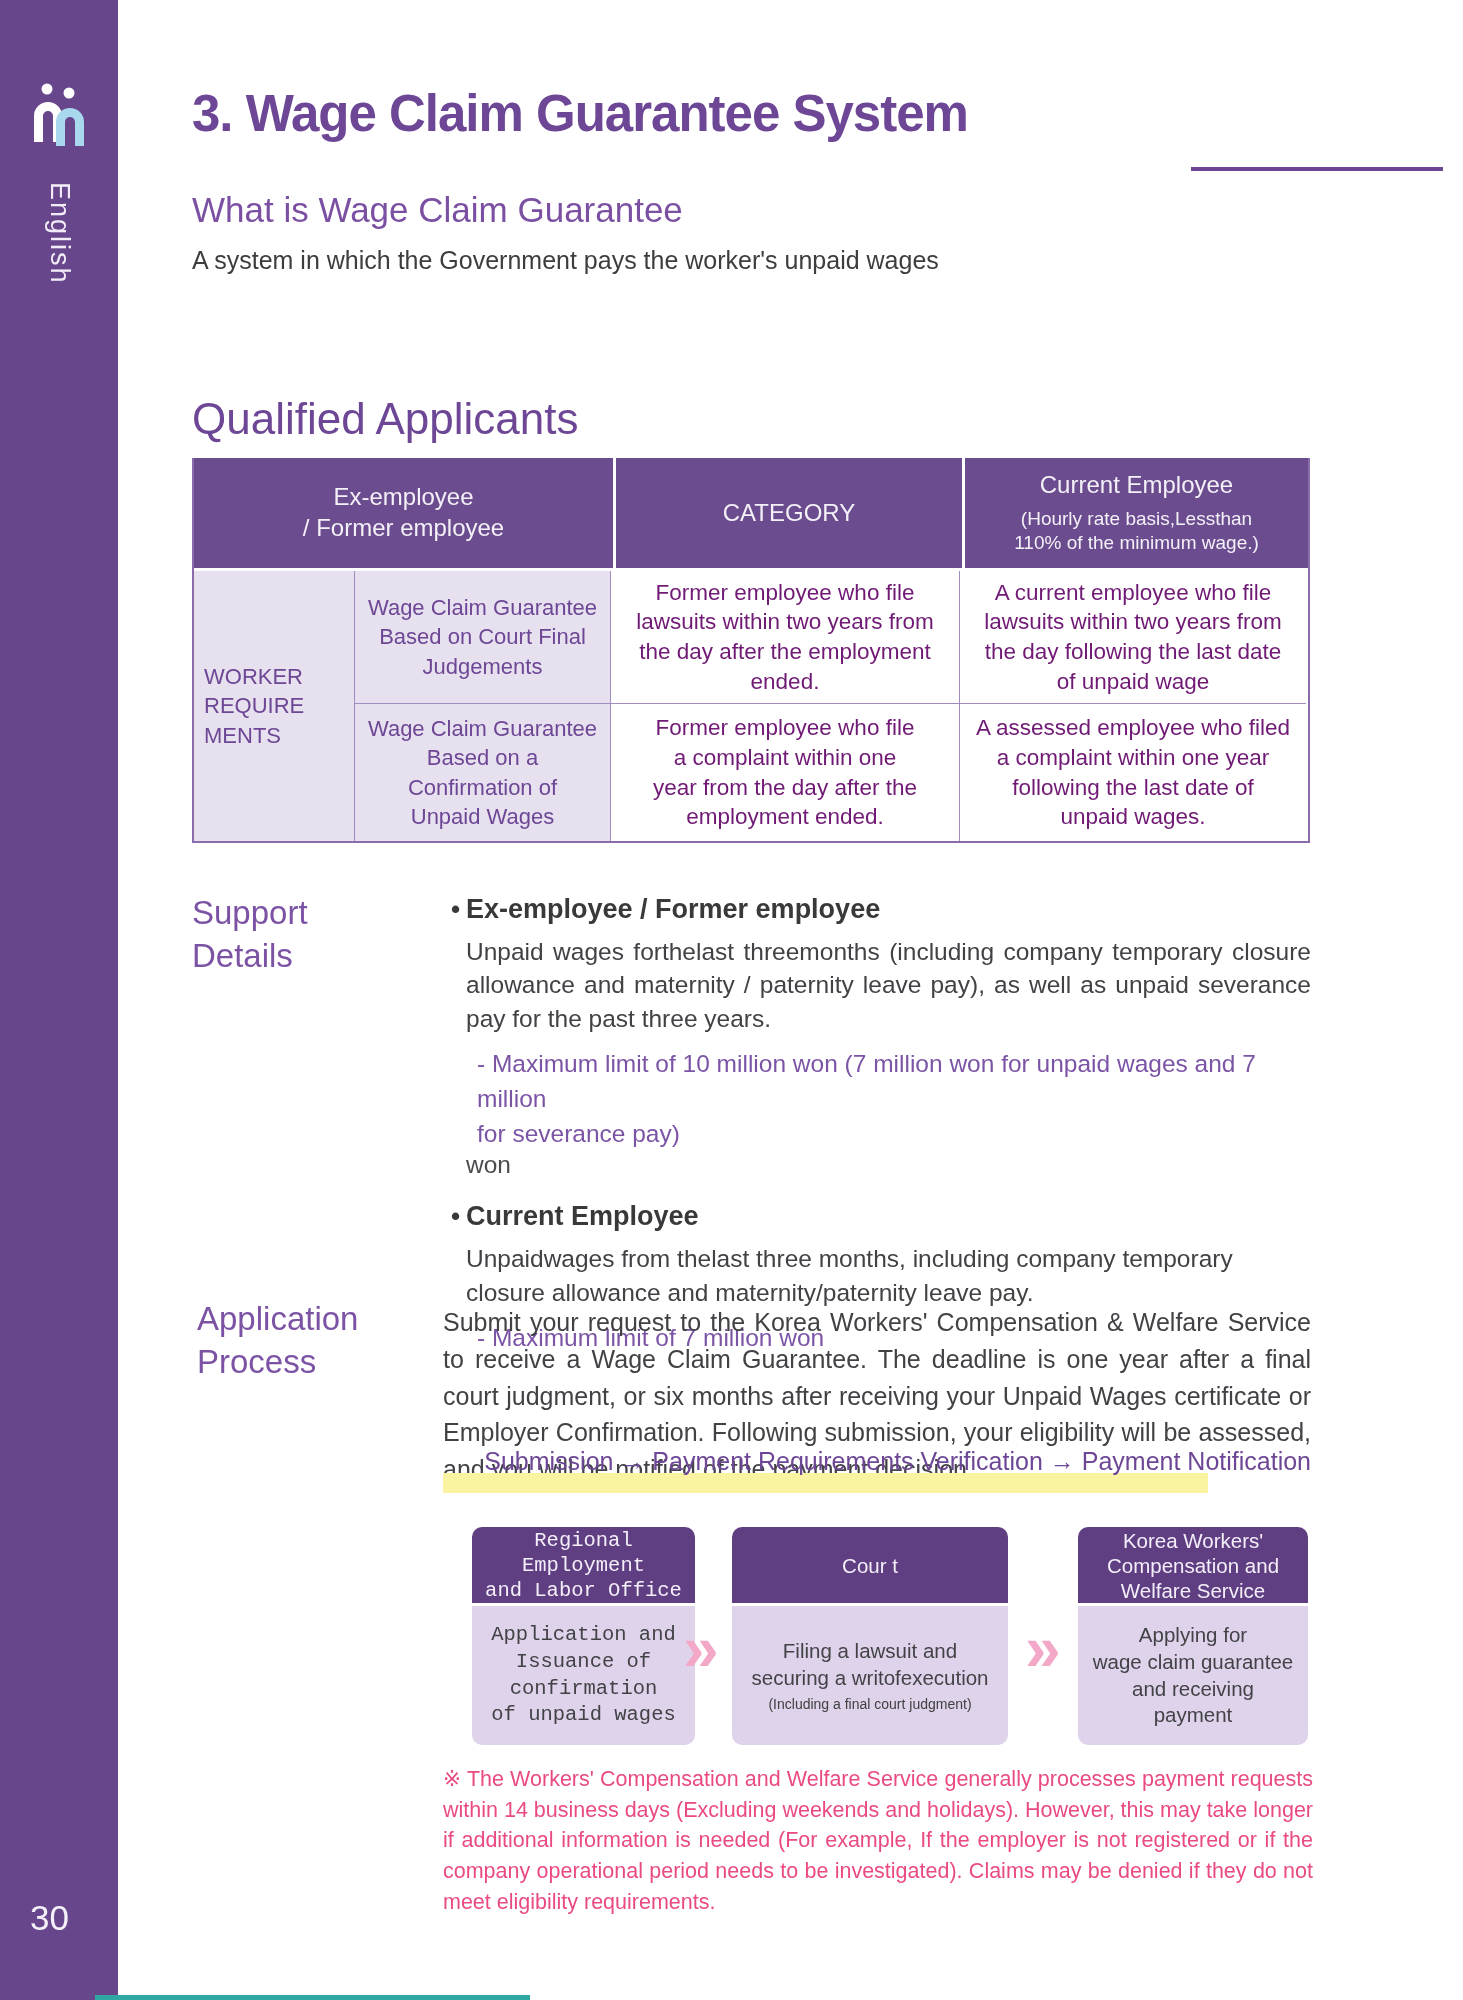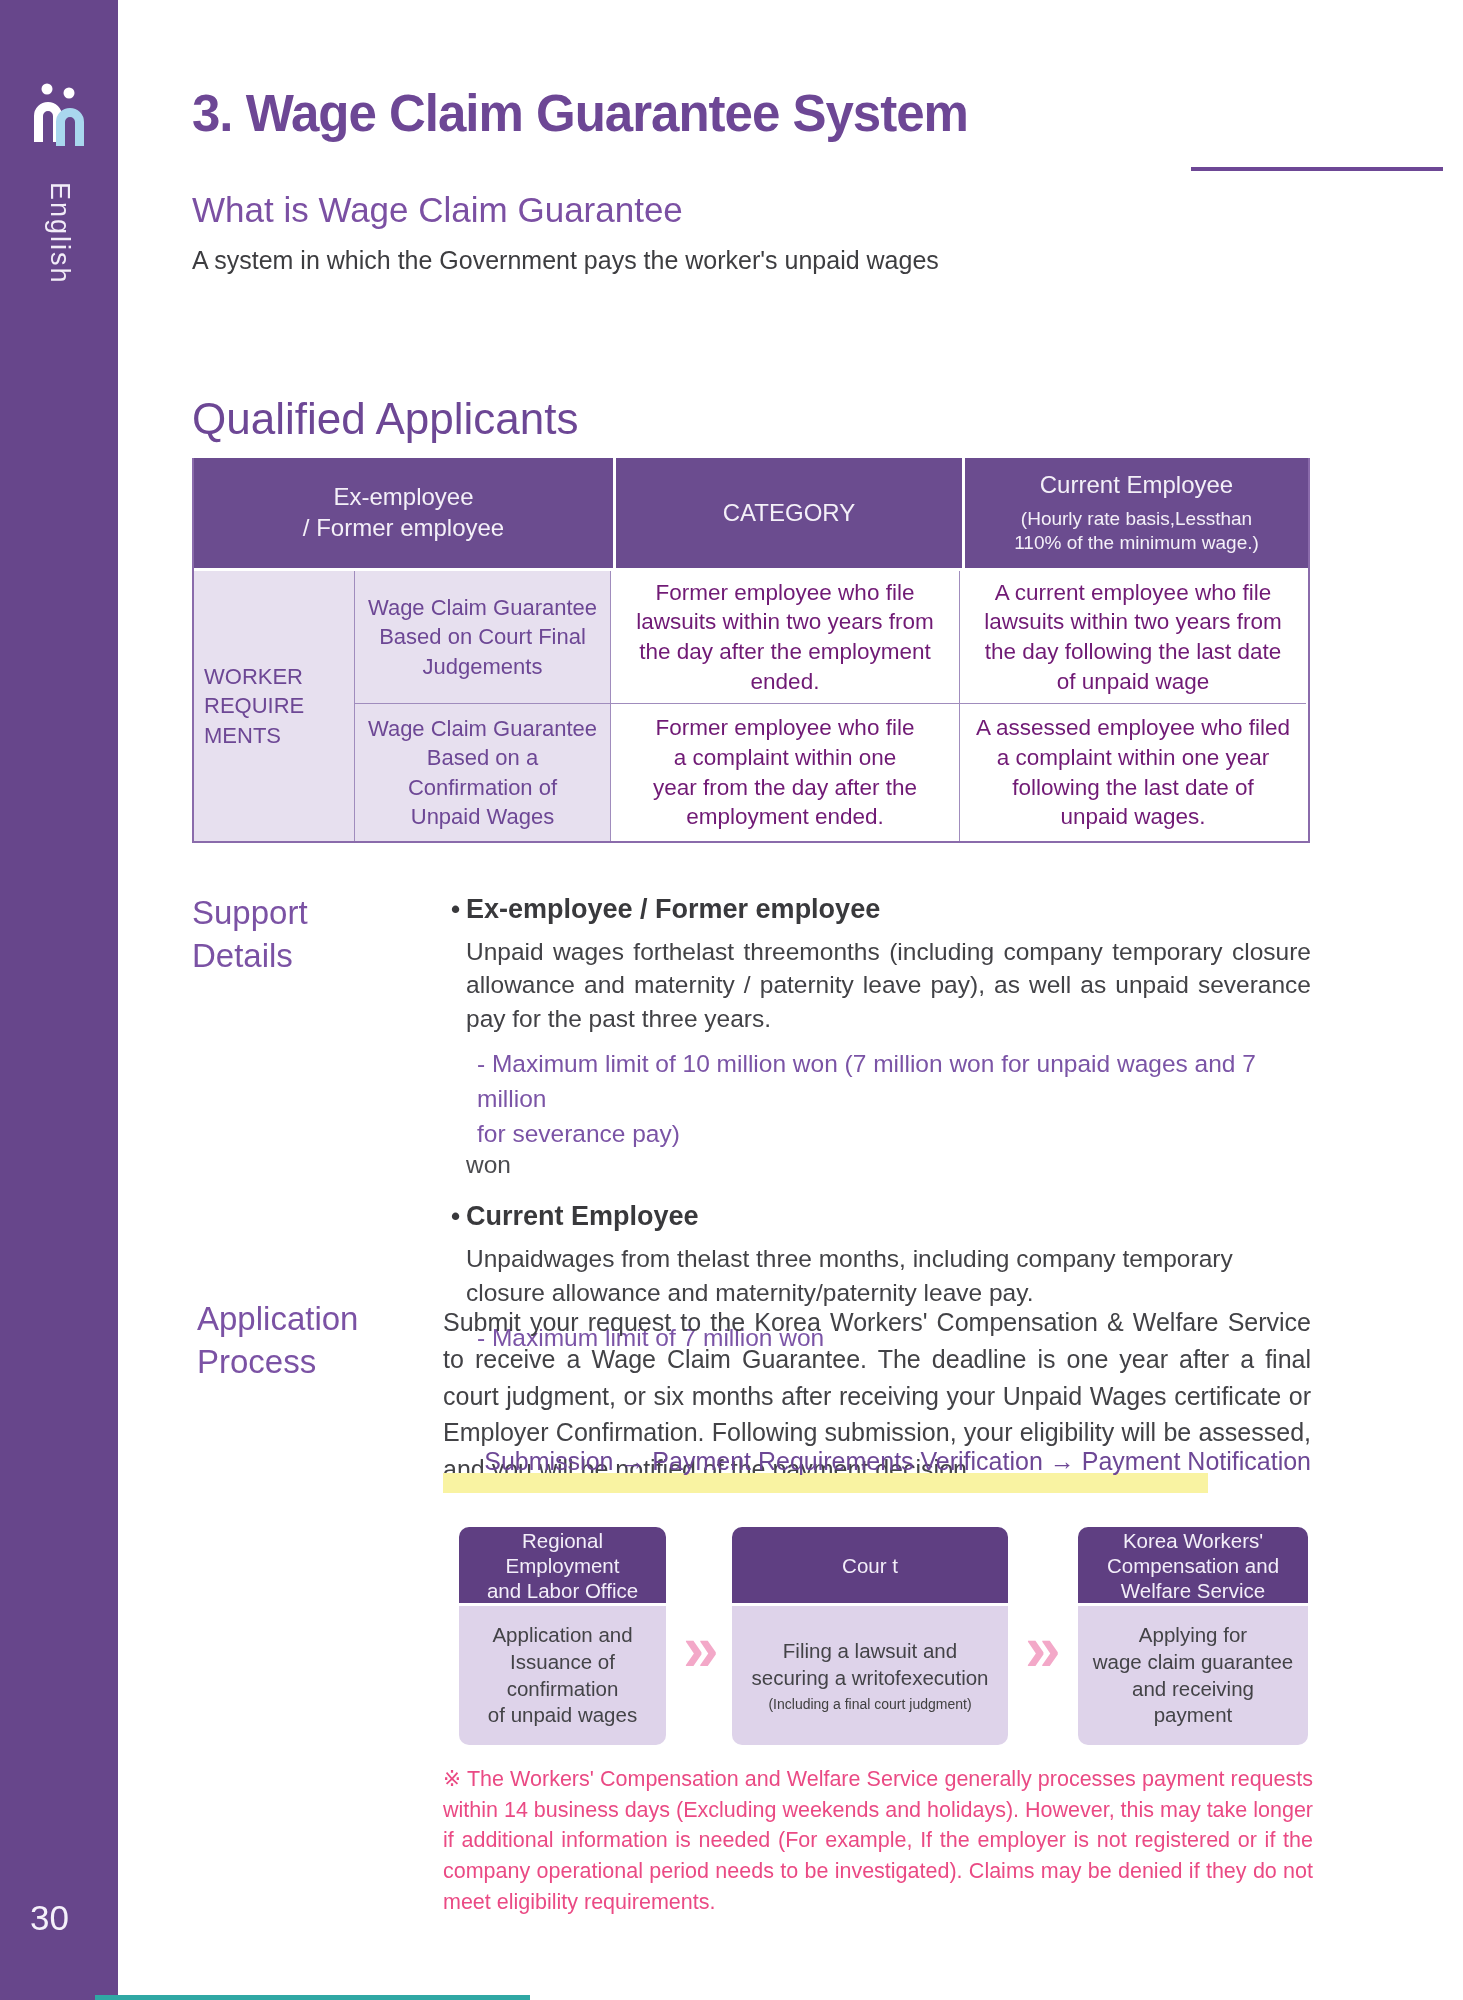--- a/index.html
+++ b/index.html
@@ -60,21 +60,21 @@
   .ap-heading { position:absolute; left:197px; top:1298px; font-size:33px; color:#7b52a4; line-height:1.3; }
   .ap-para { position:absolute; left:443px; top:1304px; width:868px; font-size:25px;
     line-height:1.47; color:#424246; text-align:justify; }
   .ap-flowline { position:absolute; left:443px; top:1447px; width:868px;text-align:right; }
   .ap-flowline .hl { position:absolute; left:0; top:26px; width:765px; height:20px; background:#f9f3a2; }
   .ap-flowline .txt { position:relative; font-size:25px; color:#6d4795; }
 
   
   .flow { position:absolute; left:443px; top:1527px; width:868px; height:220px; }
   .fbox { position:absolute; top:0; }
-  .fbox1 { left:16px; width:207px; }
+  .fbox1 { left:29px; width:223px;font-family:Liberation Mono, monospace; }
   .fbox2 { left:289px; width:276px; }
   .fbox3 { left:635px; width:230px; }
   .fhead { height:76px; background:#5f3f82; border-radius:10px 10px 0 0; color:#f3eef9;
     display:flex; align-items:center; justify-content:center; text-align:center;
     font-size:20.5px; line-height:1.22; padding:4px 6px; }
   .fbody { margin-top:3px; height:139px; background:#ded3ea; border-radius:0 0 10px 10px;
     color:#434347; display:flex; flex-direction:column; align-items:center; justify-content:center;
     text-align:center; font-size:20.5px; line-height:1.3; padding:6px 8px; }
   .fnote { margin-top:5px; font-size:14px; color:#404040; line-height:1.2; }
   .chev { position:absolute; top:84px; font-size:64px; font-weight:700; color:#f3a8c8; }

